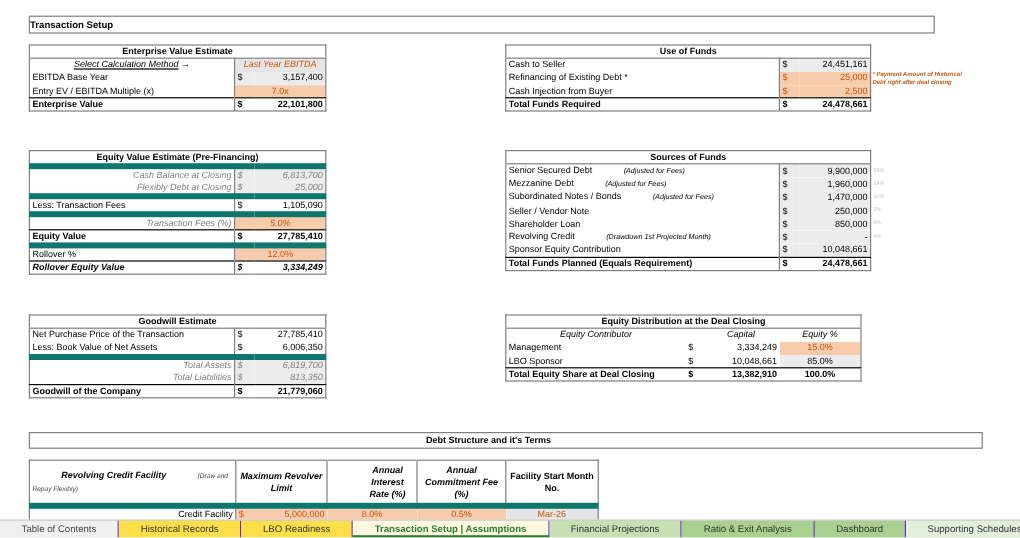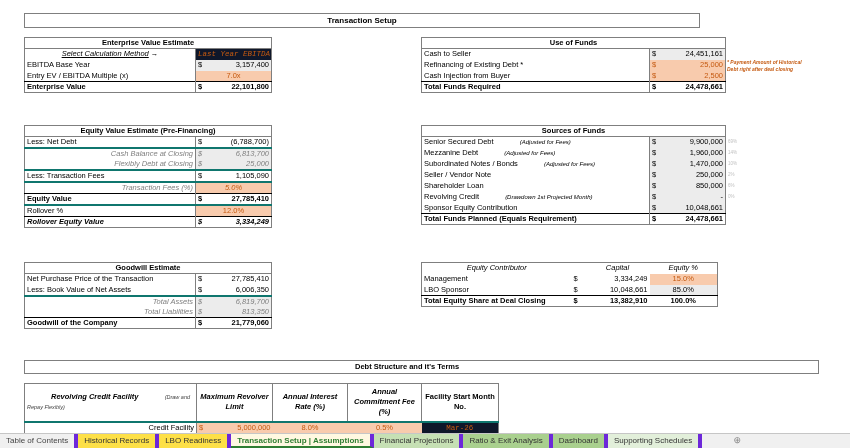--- a/index.html
+++ b/index.html
@@ -1,45 +1,45 @@
 <!DOCTYPE html>
 <html><head>
 <meta charset="utf-8">
 <style>
   * { box-sizing: border-box; margin: 0; padding: 0; }
   html, body { width: 850px; height: 448px; overflow: hidden; background: #ffffff; }
   body { font-family: "Liberation Sans", sans-serif; font-size: 8px; color: #000; position: relative; }
 
   .box { position: absolute; border: 1px solid #7f7f7f; background: #fff; }
-  .title-bar { left: 24px; top: 13px; width: 676px; height: 15px; text-align: center; font-weight: bold; font-size: 8px; line-height: 13px; }
+  .title-bar { left: 24px; top: 13px; width: 755px; height: 15px; font-weight: bold; font-size: 8px; line-height: 13px; }
 
   table.t { position: absolute; border-collapse: collapse; font-size: 7.5px; table-layout: fixed; }
   table.t td { height: 11px; line-height: 10px; padding: 0 2px; white-space: nowrap; overflow: hidden; vertical-align: middle; }
   table.t { border: 1px solid #7f7f7f; }
   .hdr td { text-align: center; font-weight: bold; border-bottom: 1px solid #7f7f7f; }
   .bt td { border-top: 1px solid #000; }
   .bold { font-weight: bold; }
   .ital { font-style: italic; padding-left: 24px; }
   .right { text-align: right; }
   .center { text-align: center; }
   .grey { color: #7f7f7f; }
   .vr { border-left: 1px solid #7f7f7f; }
-  .hl { border-top: 2px solid #0f766e; }
+  .hl { border-top: 5px solid #0f766e; }
   .fill-grey { background: #ececec; }
   .fill-orange { background: #f8cbad; }
-  .fill-yellow { background: #0f172a; font-family: Liberation Mono, monospace; }
+  .fill-yellow { background: #e5e5e5; }
   .orange-txt { color: #c55a11; }
   .pct-note { position: absolute; font-size: 4.5px; color: #bfbfbf; }
   .note { position: absolute; left: 727px; top: 59px; width: 80px; font-size: 5px; font-style: italic; font-weight: bold; color: #c55a11; line-height: 7px; }
   .underline { text-decoration: underline; }
 
   .debt-title { left: 24px; top: 360px; width: 795px; height: 14px; font-weight: bold; font-size: 7.5px; line-height: 12px; padding-left: 330px; }
 
   .tabs { position: absolute; left: 0; top: 433px; width: 850px; height: 15px; background: #f0f0f0; border-top: 1px solid #c6c6c6; display: flex; font-size: 8px; }
-  .tab { height: 14px; line-height: 13px; padding: 0 6px; border-right: 4px solid #6d28d9; white-space: nowrap; color: #333; }
+  .tab { height: 14px; line-height: 13px; padding: 0 18px; border-right: 1px solid #6d28d9; white-space: nowrap; color: #333; }
   .tab.toc { background: #f0f0f0; color: #444; }
   .tab.blue { background: #fde047; }
   .tab.active { background: #fff8e1; color: #2e7d32; font-weight: bold; border-bottom: 2px solid #2e7d32; }
   .tab.green { background: #c6e0b4; }
   .tab.green2 { background: #a9d08e; }
   .tab.lightgreen { background: #e2efda; }
   .tab-add { width: 30px; text-align: center; color: #888; font-size: 9px; line-height: 13px; margin-left: 20px; }
 </style>
 </head>
 <body>
@@ -114,25 +114,20 @@
 <table class="t" style="left:24px; top:125px; width:247px;">
   <colgroup>
       <col style="width:171px">
       <col style="width:16px">
       <col style="width:60px">
     </colgroup>
   <tbody>
       <tr class="hdr">
         <td colspan="3">Equity Value Estimate (Pre-Financing)</td>
       </tr>
-  <tr>
-    <td>Less: Net Debt</td>
-    <td class="vr">$</td>
-    <td class="right">(6,788,700)</td>
-  </tr>
   <tr class="hl">
     <td class="right ital grey">Cash Balance at Closing</td>
     <td class="vr fill-grey ital grey">$</td>
     <td class="right fill-grey ital grey">6,813,700</td>
   </tr>
   <tr>
     <td class="right ital grey">Flexibly Debt at Closing</td>
     <td class="vr fill-grey ital grey">$</td>
     <td class="right fill-grey ital grey">25,000</td>
   </tr>
@@ -260,20 +255,23 @@
   </table>
 
 <table class="t" style="left:421px; top:262px; width:296px;">
   <colgroup>
       <col style="width:150px">
       <col style="width:14px">
       <col style="width:64px">
       <col style="width:68px">
     </colgroup>
   <tbody>
+      <tr class="hdr">
+        <td colspan="4">Equity Distribution at the Deal Closing</td>
+      </tr>
   <tr class="ital">
     <td class="center">Equity Contributor</td>
     <td></td>
     <td class="center">Capital</td>
     <td class="center">Equity %</td>
   </tr>
   <tr>
     <td>Management</td>
     <td>$</td>
     <td class="right">3,334,249</td>
@@ -301,21 +299,21 @@
       <col style="width:172px">
       <col style="width:76px">
       <col style="width:75px">
       <col style="width:74px">
       <col style="width:77px">
     </colgroup>
   <tbody>
       <tr style="height:38px;">
     <td style="height:38px; white-space:normal; line-height:9px;"><span class="bold ital">Revolving Credit Facility</span> <span class="ital" style="font-size:5.5px; color:#444;">(Draw and Repay Flexibly)</span></td>
     <td class="vr center bold ital" style="white-space:normal; line-height:10px;">Maximum Revolver Limit</td>
-    <td class="vr center bold ital" style="white-space:normal; line-height:10px;">Annual Interest Rate (%)</td>
+    <td class="vr center bold ital" style="white-space:normal; line-height:10px;padding-left:28px;">Annual Interest Rate (%)</td>
     <td class="vr center bold ital" style="white-space:normal; line-height:10px;">Annual Commitment Fee (%)</td>
     <td class="vr center bold" style="white-space:normal; line-height:10px;">Facility Start Month No.</td>
   </tr>
   <tr class="hl">
     <td class="right">Credit Facility</td>
     <td class="vr fill-orange orange-txt"><span>$</span><span style="float:right;">5,000,000</span></td>
     <td class="center fill-orange orange-txt">8.0%</td>
     <td class="center fill-orange orange-txt">0.5%</td>
     <td class="center fill-yellow orange-txt">Mar-26</td>
   </tr>

